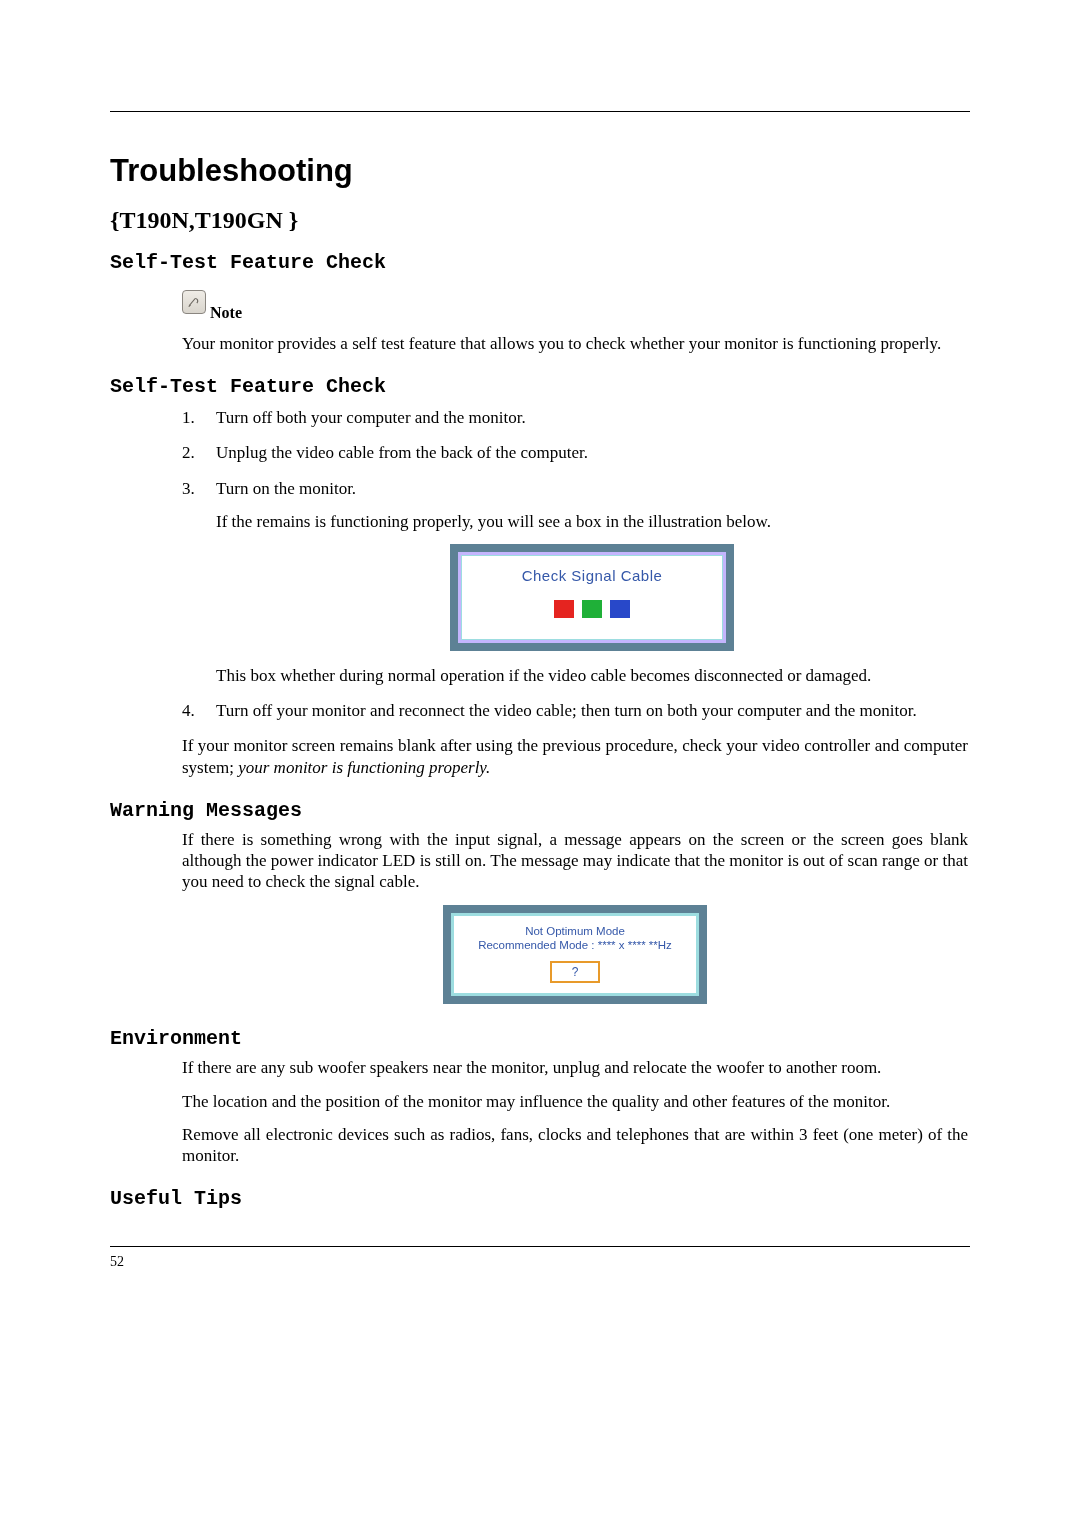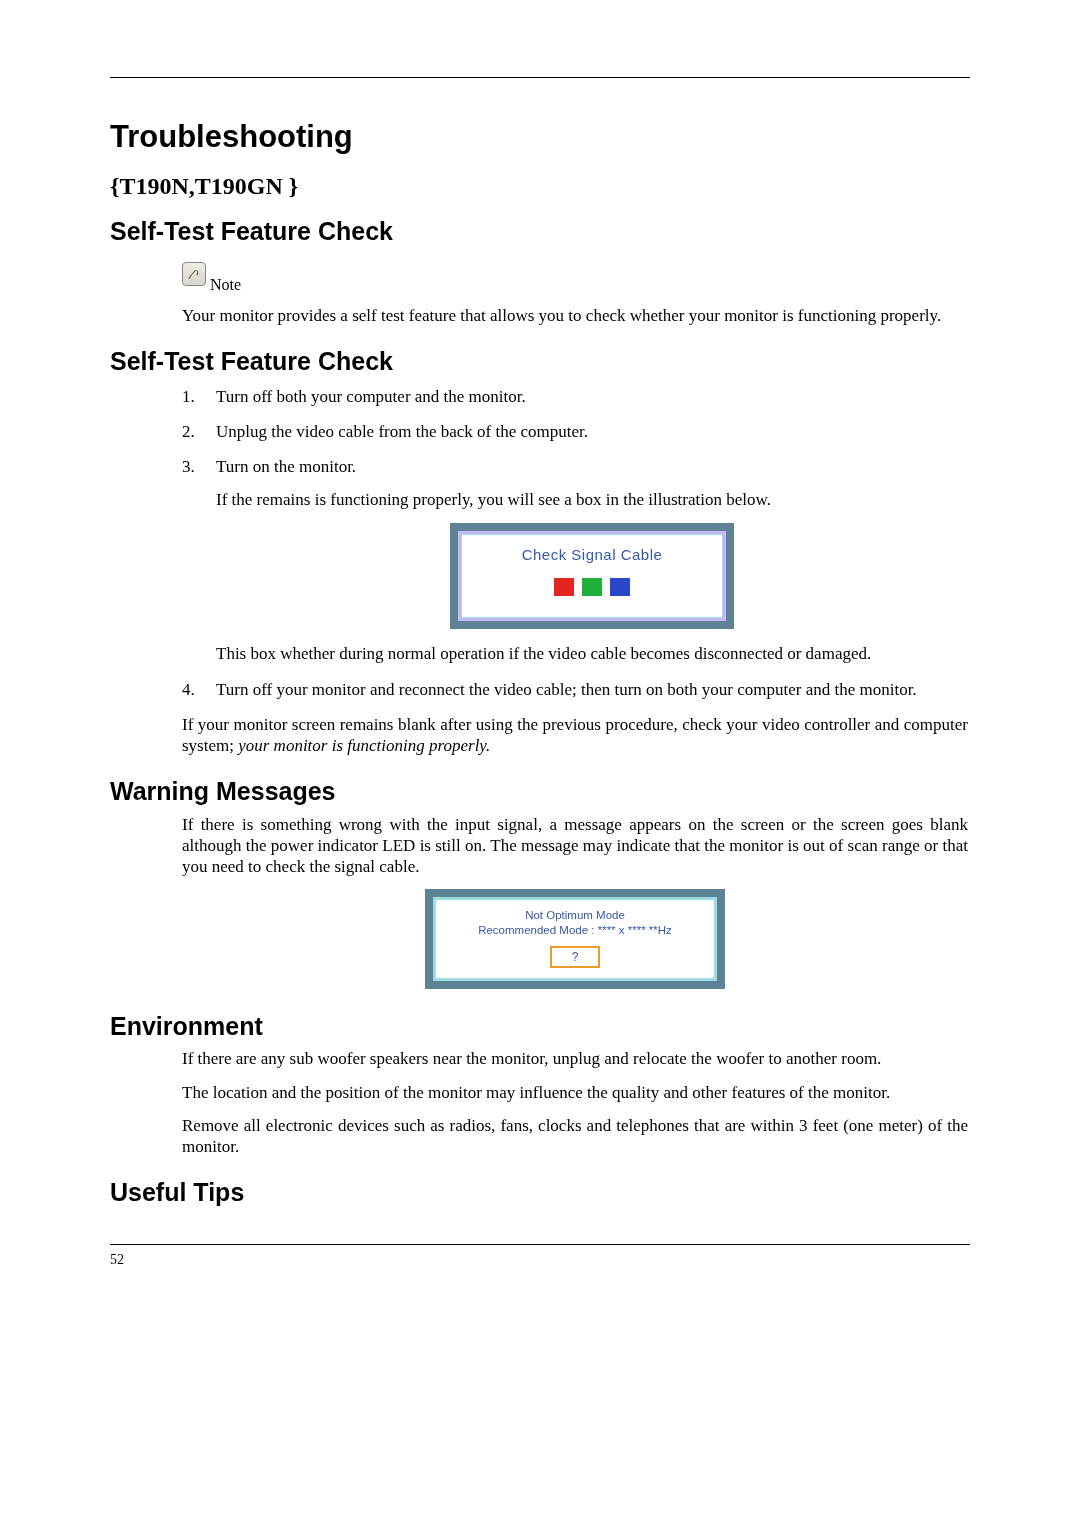--- a/index.html
+++ b/index.html
@@ -8,21 +8,21 @@
     background: #fff;
     font-family: "Times New Roman", Times, serif;
     color: #000;
     font-size: 17px;
     line-height: 1.25;
   }
   .page {
     width: 1080px;
     min-height: 1527px;
     box-sizing: border-box;
-    padding: 77px 110px 40px 110px;
+    padding: 111px 110px 40px 110px;
     position: relative;
   }
   .top-rule {
     border-top: 1.5px solid #000;
     margin: 0 0 40px 0;
   }
   .bottom-rule {
     border-top: 1.5px solid #000;
     margin-top: 35px;
   }
@@ -32,23 +32,23 @@
     font-size: 31px;
     margin: 0 0 14px 0;
   }
   h2.model-line {
     font-family: Liberation Serif, serif;
     font-weight: 700;
     font-size: 24px;
     margin: 0 0 15px 0;
   }
   h3.section-head {
-    font-family: Liberation Sans, sans-serif;
-    font-weight: 700;
-    font-size: 25px;
+    font-family: Liberation Mono, monospace;
+    font-weight: 700;
+    font-size: 20px;
     margin: 0 0 6px 0;
   }
   .indent-block {
     margin-left: 72px;
     margin-right: 2px;
   }
   .note-row {
     display: flex;
     align-items: center;
     gap: 4px;
@@ -59,21 +59,21 @@
     height: 22px;
     border: 1px solid #8a8680;
     border-radius: 4px;
     background: linear-gradient(#efece6, #d9d5cd);
     display: inline-flex;
     align-items: center;
     justify-content: center;
   }
   .note-icon svg { width: 14px; height: 14px; }
   .note-label {
-    font-weight: 400;
+    font-weight: 700;
     font-size: 16px;
     margin-top: 22px;
   }
   p.body {
     margin: 0 0 12px 0;
     text-align: justify;
   }
   ol.steps {
     margin: 8px 0 12px 0;
     padding-left: 0;
@@ -130,21 +130,21 @@
     gap: 8px;
     justify-content: center;
   }
   .sq { width: 20px; height: 18px; }
   .sq-red   { background: #e52420; }
   .sq-green { background: #1fb038; }
   .sq-blue  { background: #2848c9; }
 
   
   .fig2 {
-    width: 300px;
+    width: 264px;
     background: #5d8195;
     padding: 8px;
     box-sizing: border-box;
   }
   .fig2-inner {
     background: #fff;
     border: 3px solid #9ddde0;
     padding: 8px 6px 10px 6px;
     text-align: center;
   }

